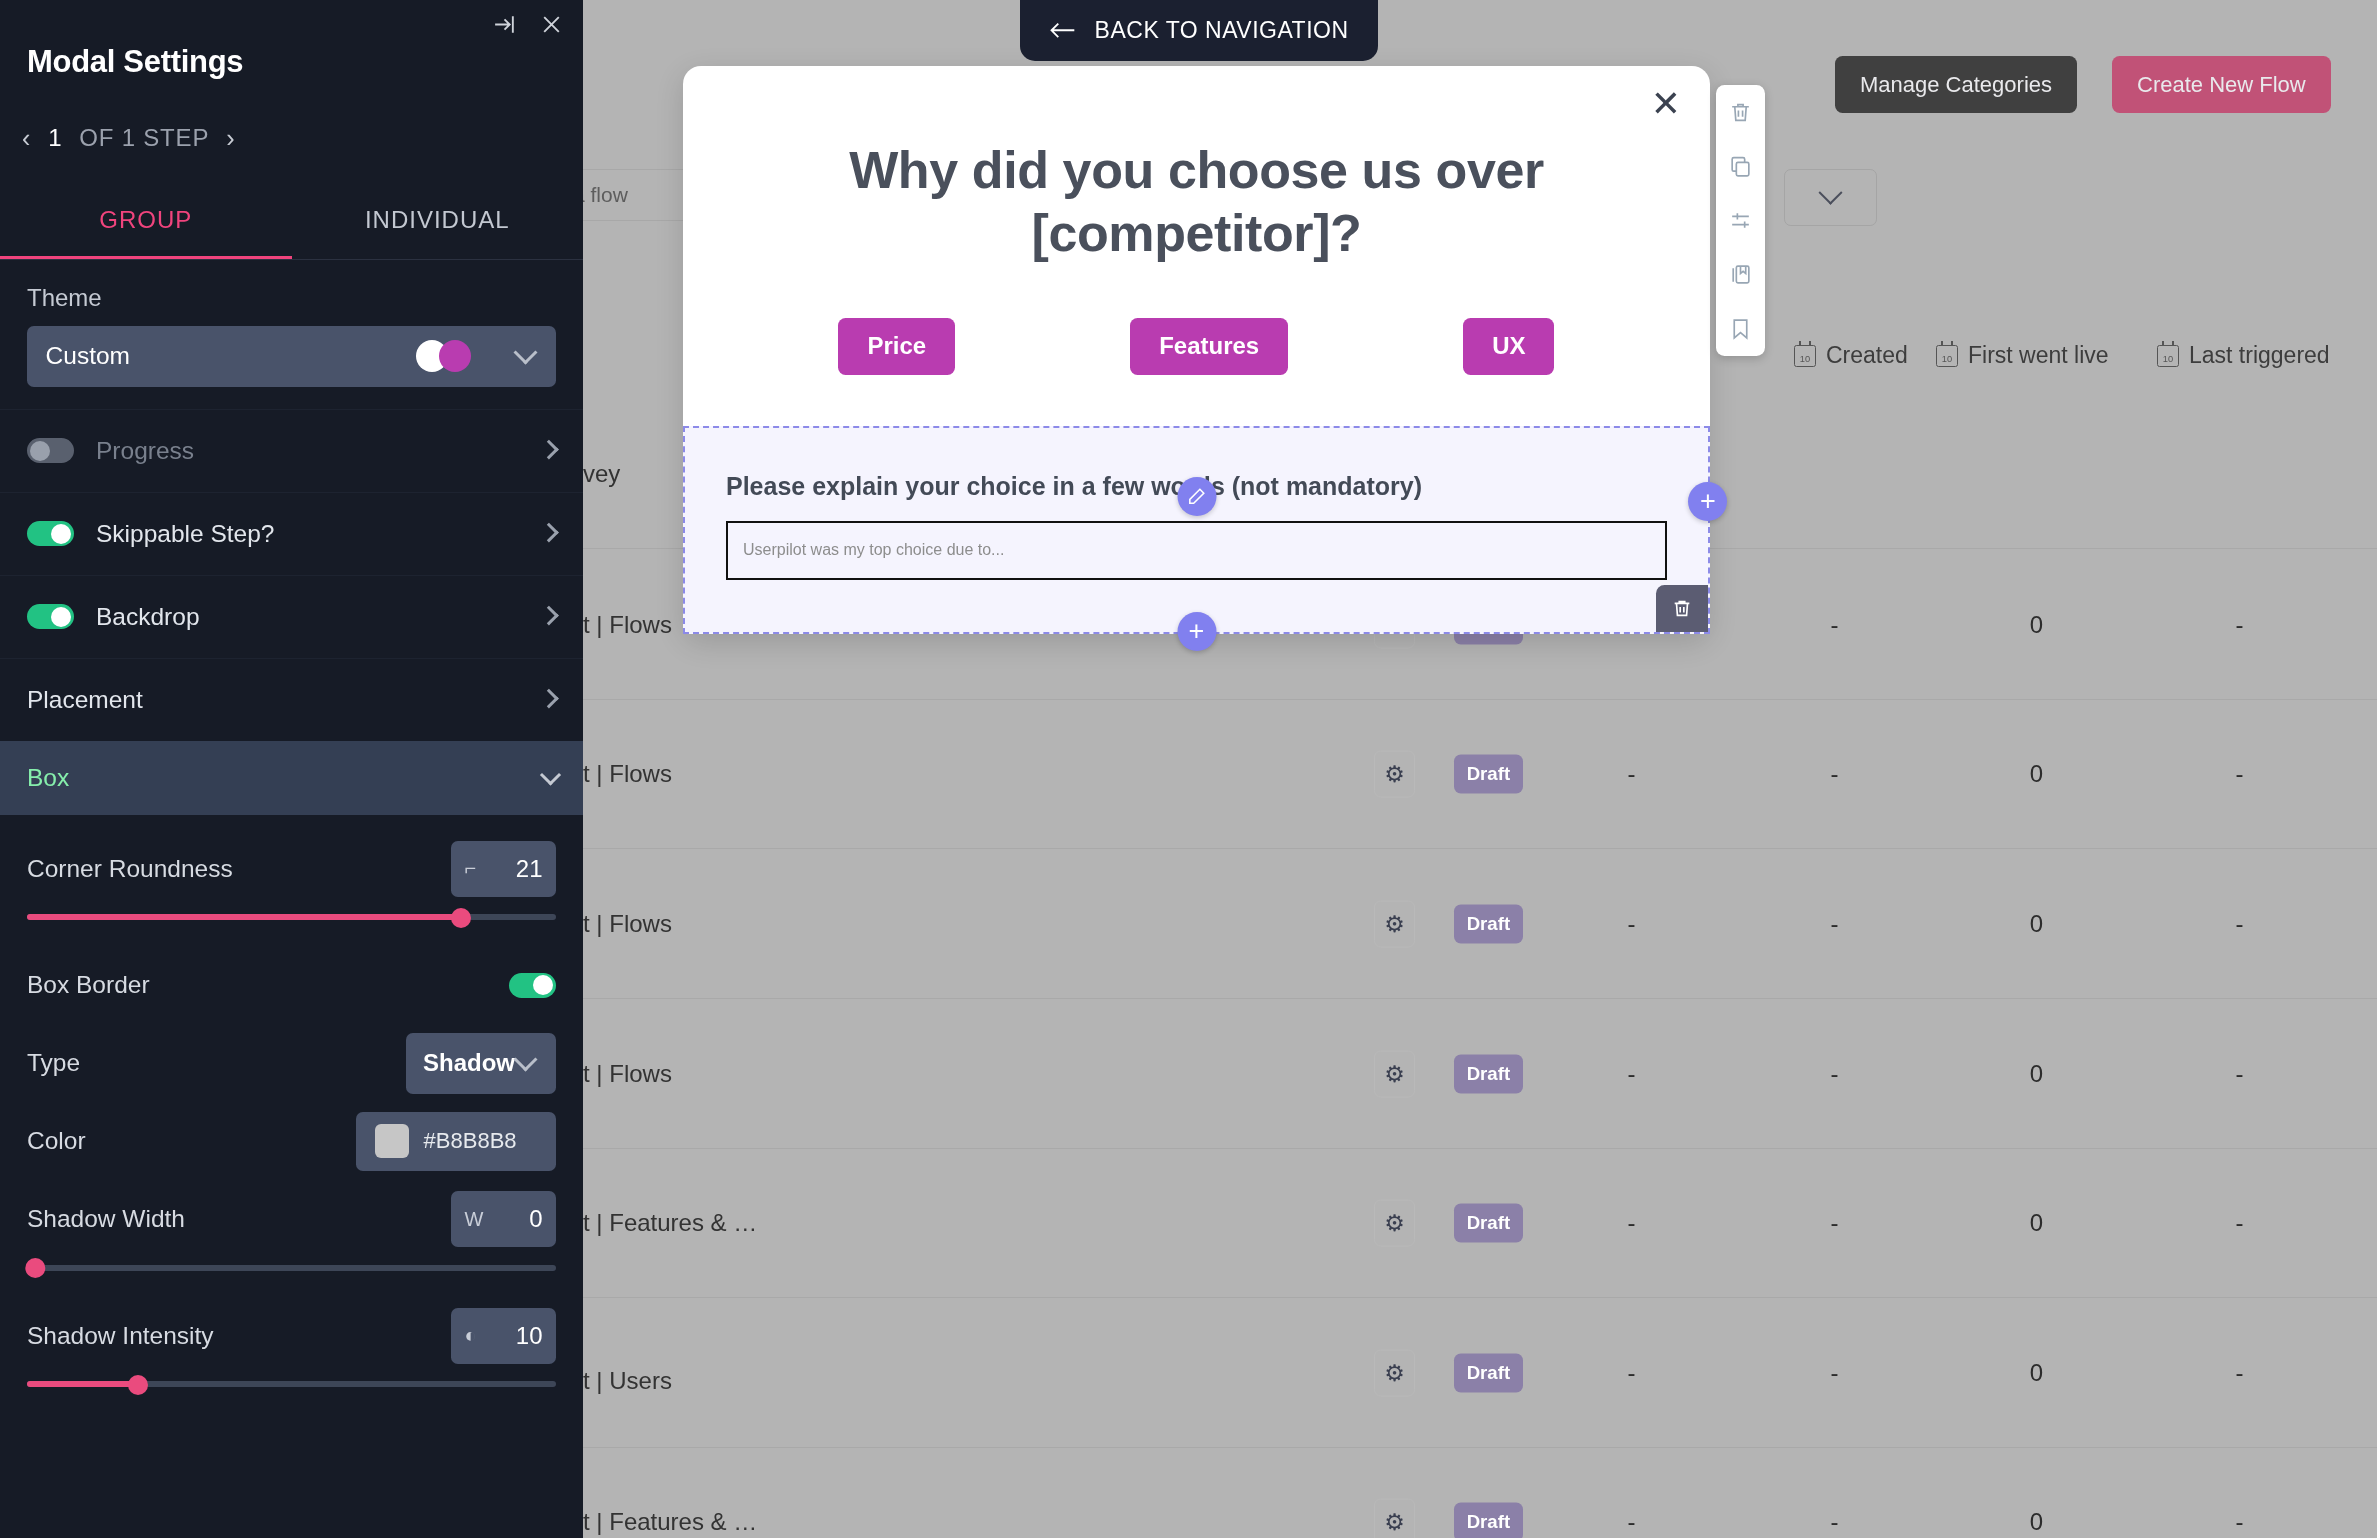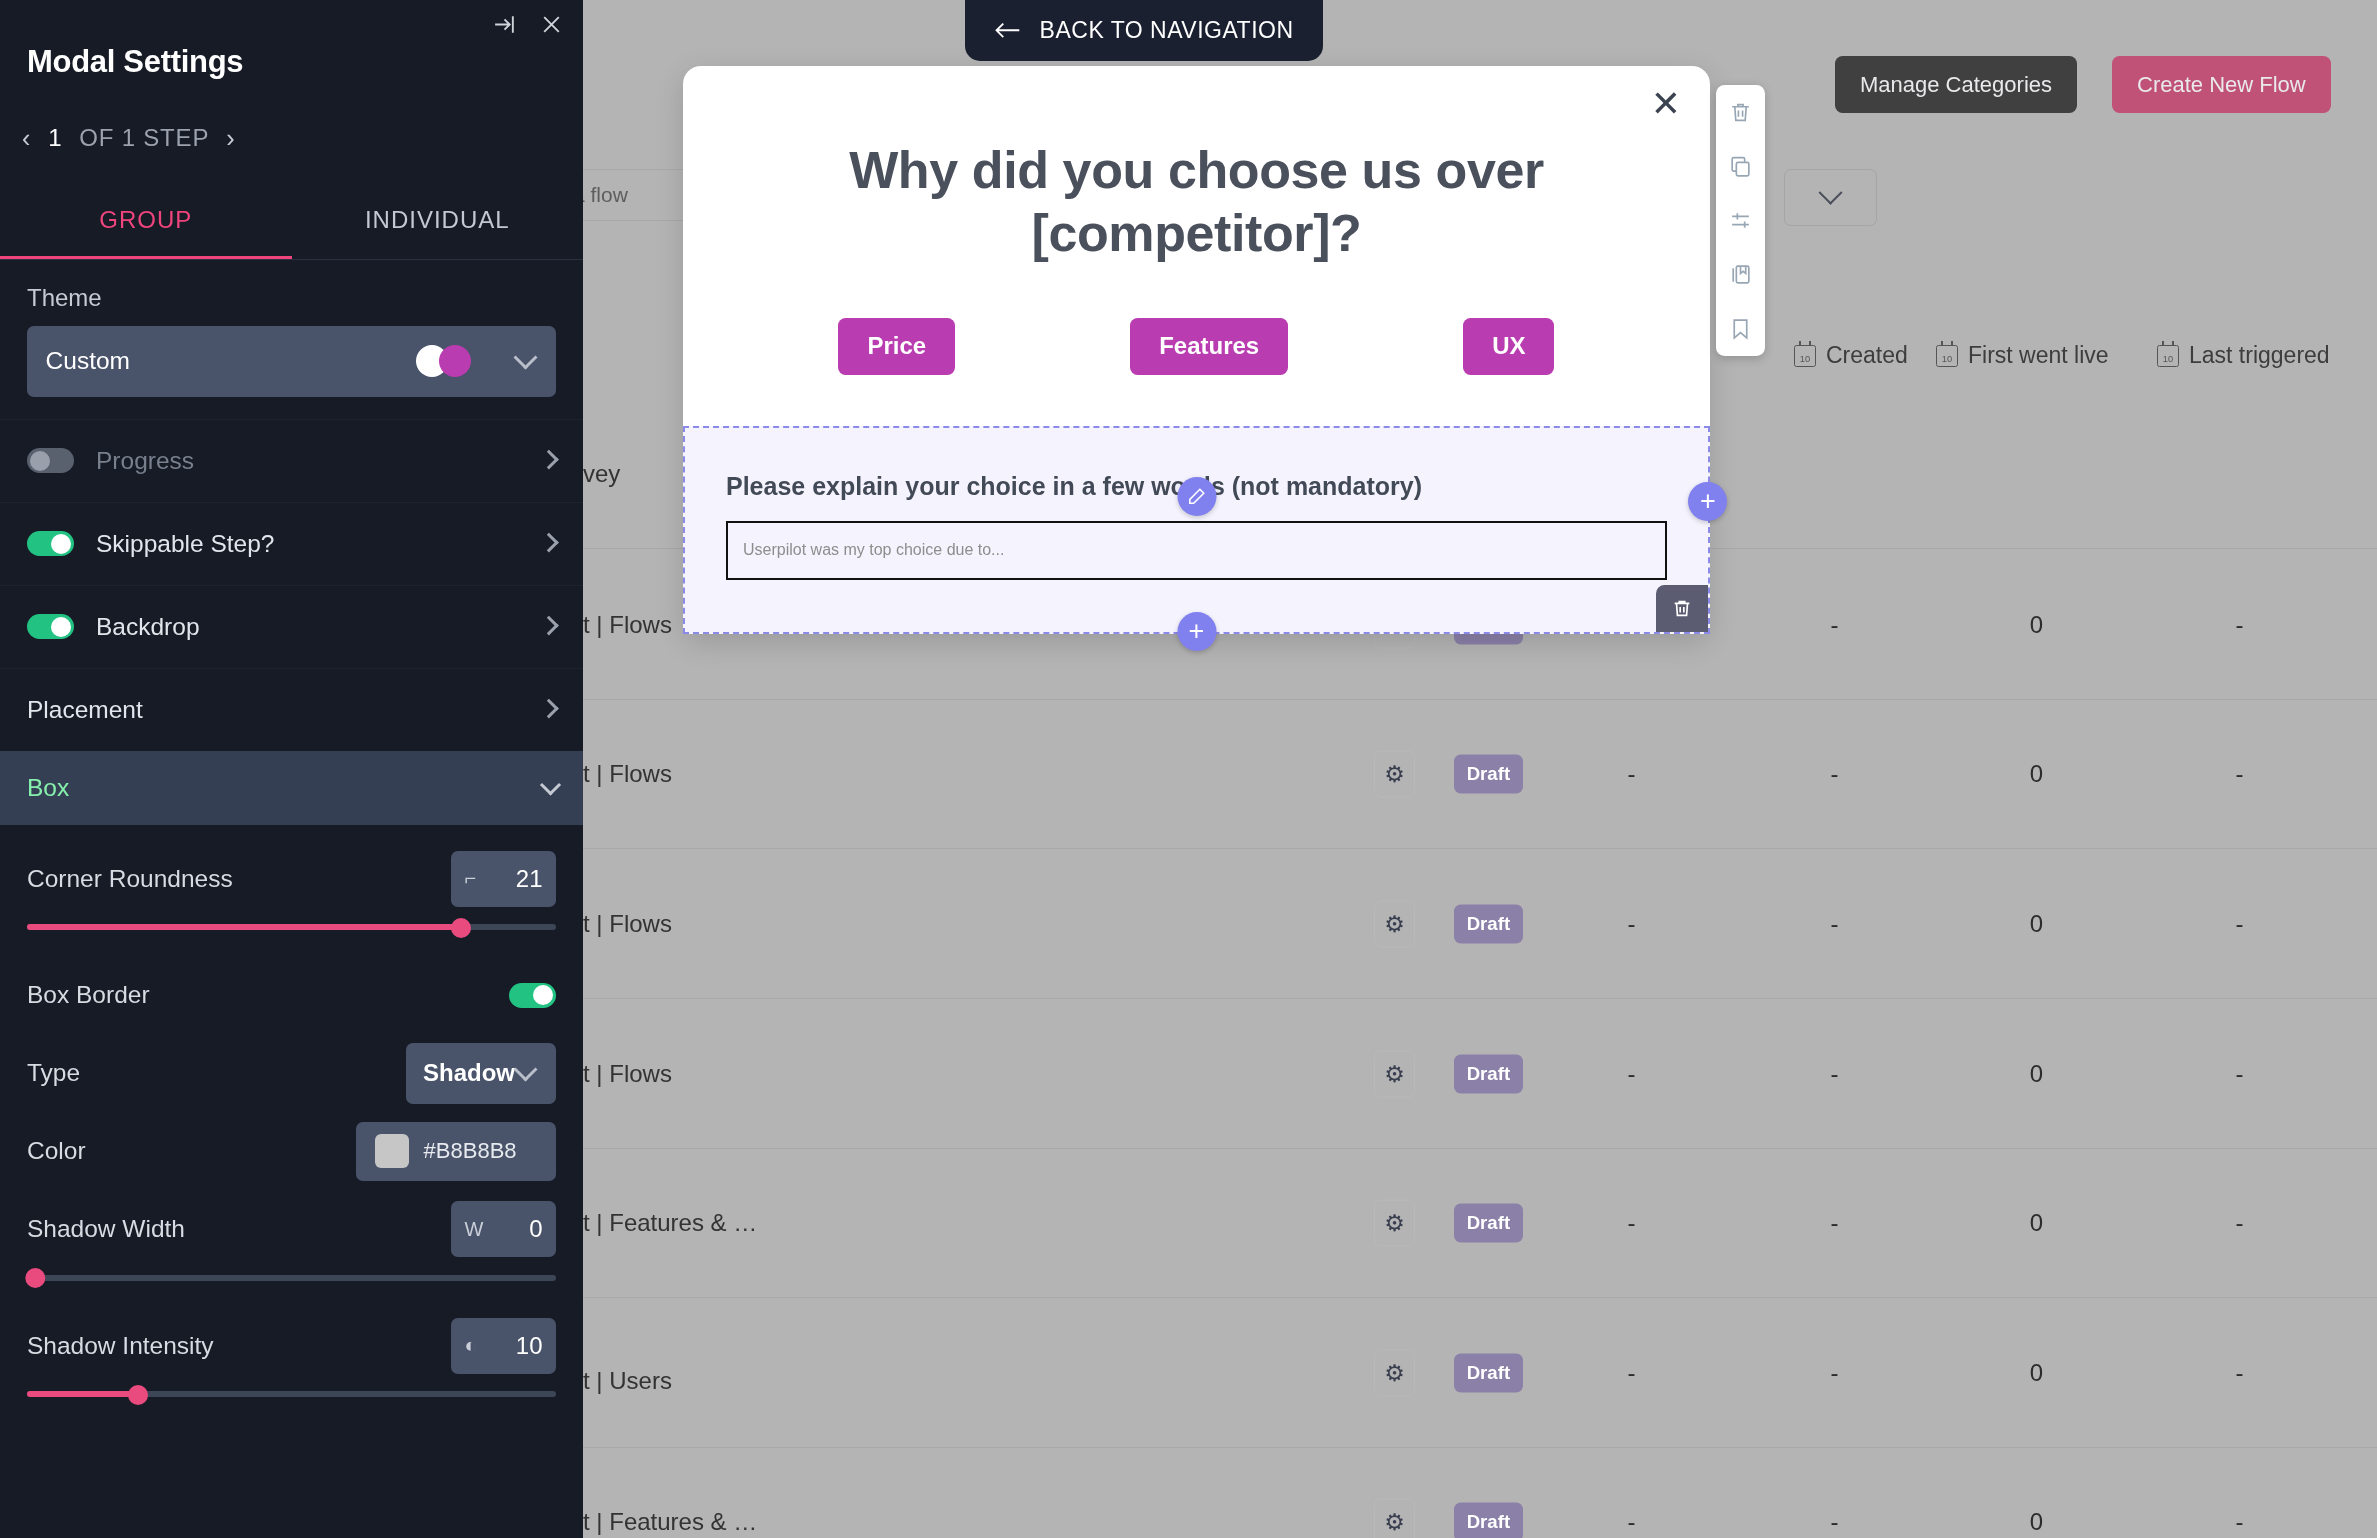--- a/index.html
+++ b/index.html
@@ -117,21 +117,21 @@
   .sb-tab {
     flex: 1; text-align: center; padding: 15px 0 22px;
     font-size: 24px; letter-spacing: 1px; color: #c3c8d1; cursor: pointer;
   }
   .sb-tab.active { color: #f0447d; border-bottom: 3.4px solid #f0447d; }
 
   .sb-body { flex: 1; overflow: hidden; }
   .sb-label { padding: 24px 27px 0; font-size: 24px; color: #c5cad3; }
 
   .theme-select {
-    margin: 13.5px 27px 0; height: 71px; background: #49536a; border-radius: 6.8px;
+    margin: 13.5px 27px 0; height: 61px; background: #49536a; border-radius: 6.8px;
     display: flex; align-items: center; padding: 0 18.6px; position: relative;
   }
   .theme-select .val { font-size: 24.5px; color: #fff; }
   .swatches {
     position: absolute; right: 85px; top: 50%; transform: translateY(-50%);
     display: flex; align-items: center;
   }
   .sw { width: 32px; height: 32px; border-radius: 50%; }
   .sw.white { background: #fff; }
   .sw.purple { background: #b93cb0; margin-left: -9.3px; }
@@ -196,21 +196,21 @@
   }
   .colorbox {
     width: 200px; height: 59px; background: #49536a; border-radius: 6.8px;
     display: flex; align-items: center; gap: 15px; padding: 0 18.6px;
     color: #e7eaee; font-size: 22px;
   }
   .colorbox .chip { width: 34px; height: 34px; border-radius: 6px; background: #c6c6c6; }
 
   
   .back-nav {
-    position: absolute; left: 965px; top: 0; z-index: 40;
+    position: absolute; left: 1020px; top: 0; z-index: 40;
     background: #1b2030; color: #fff; border-radius: 0 0 15px 15px;
     height: 61px; padding: 0 29px; display: flex; align-items: center; gap: 18.6px;
     font-size: 23px; letter-spacing: 0.5px; cursor: pointer;
   }
 
   
   .modal {
     position: absolute; left: 683px; top: 66px; width: 1027px;
     background: #fff; border-radius: 18px; z-index: 35;
     box-shadow: 0 8.5px 29px rgba(0,0,0,0.14);

